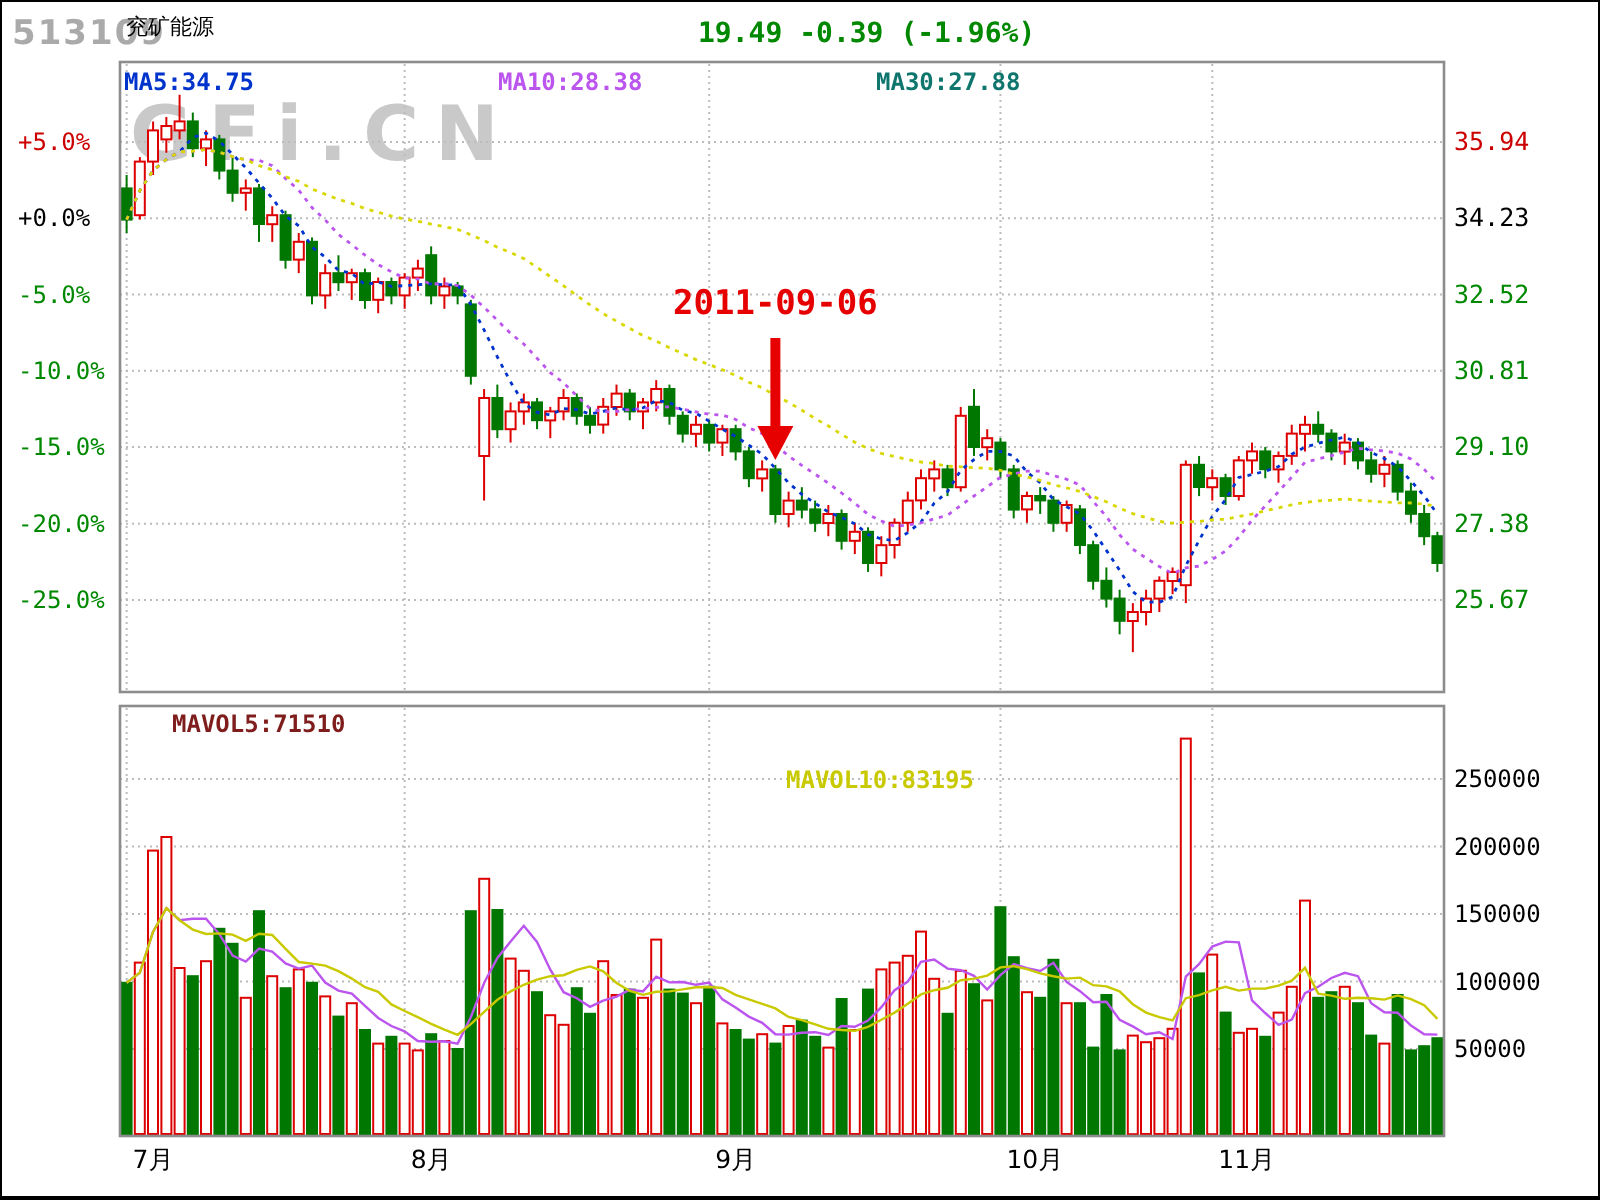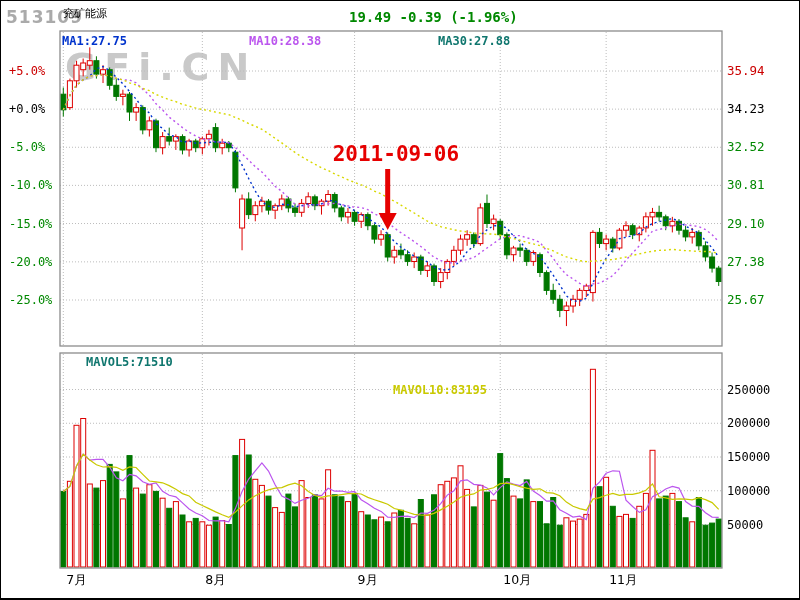--- a/index.html
+++ b/index.html
@@ -10,23 +10,23 @@
   }
   .hdr-code{position:absolute;left:5px;top:6px;font-size:17px;font-weight:bold;color:#aaaaaa;letter-spacing:1px;}
   .hdr-name{position:absolute;left:62px;top:5px;font-size:11px;color:#000;}
   .hdr-quote{position:absolute;left:348px;top:8px;font-size:14px;font-weight:bold;color:#008800;font-family:"DejaVu Sans Mono","Liberation Mono",monospace;white-space:pre;}
   .watermark{position:absolute;left:64px;top:44px;font-size:38px;font-weight:bold;color:#c9c9c9;letter-spacing:8px;z-index:0;}
   .chart-svg{position:absolute;left:0;top:0;z-index:1;}
   .ma-label{position:absolute;font-size:12px;font-weight:bold;font-family:"DejaVu Sans Mono","Liberation Mono",monospace;z-index:2;white-space:pre;}
   .ma5{left:61px;top:33px;color:#0033cc;}
   .ma10{left:248px;top:33px;color:#bb55ee;text-align:right;}
   .ma30{left:437px;top:33px;color:#0f766e;}
-  .mavol5{left:85px;top:354px;color:#0f766e;}
+  .mavol5{left:85px;top:354px;color:#7f1d1d;}
   .mavol10{left:392px;top:354px;color:#c9c900;margin-top:28px;}
-  .annotation{position:absolute;top:141px;width:110px;text-align:center;font-size:21px;font-weight:bold;
+  .annotation{position:absolute;top:141px;width:110px;text-align:center;font-size:17px;font-weight:bold;
     color:#e60000;font-family:"DejaVu Sans Mono","Liberation Mono",monospace;z-index:2;white-space:nowrap;}
 </style>
 </head>
 <body>
 
 <div class="screen">
 
   <span class="hdr-code">513109</span>
   <span class="hdr-name">兖矿能源</span>
   <span class="hdr-quote"><span>19.49</span> <span>-0.39</span> <span>(-1.96%)</span></span>
@@ -408,21 +408,21 @@
       </g>
       <g>
         <text x="65.31" y="583" fill="#000000" font-size="12.5" font-family="DejaVu Sans, Liberation Sans, sans-serif">7月</text>
         <text x="204.33" y="583" fill="#000000" font-size="12.5" font-family="DejaVu Sans, Liberation Sans, sans-serif">8月</text>
         <text x="356.59000000000003" y="583" fill="#000000" font-size="12.5" font-family="DejaVu Sans, Liberation Sans, sans-serif">9月</text>
         <text x="502.23" y="583" fill="#000000" font-size="12.5" font-family="DejaVu Sans, Liberation Sans, sans-serif">10月</text>
         <text x="608.15" y="583" fill="#000000" font-size="12.5" font-family="DejaVu Sans, Liberation Sans, sans-serif">11月</text>
       </g>
     </svg>
 
-  <span class="ma-label ma5">MA1:27.75</span>
+  <span class="ma-label ma5">MA5:34.75</span>
   <span class="ma-label ma10">MA10:28.38</span>
   <span class="ma-label ma30">MA30:27.88</span>
   <span class="ma-label mavol5">MAVOL5:71510</span>
   <span class="ma-label mavol10">MAVOL10:83195</span>
 
   <span class="annotation" id="ann" style="left: 331.69px;">2011-09-06</span>
 
 </div>
 
 </body></html>

